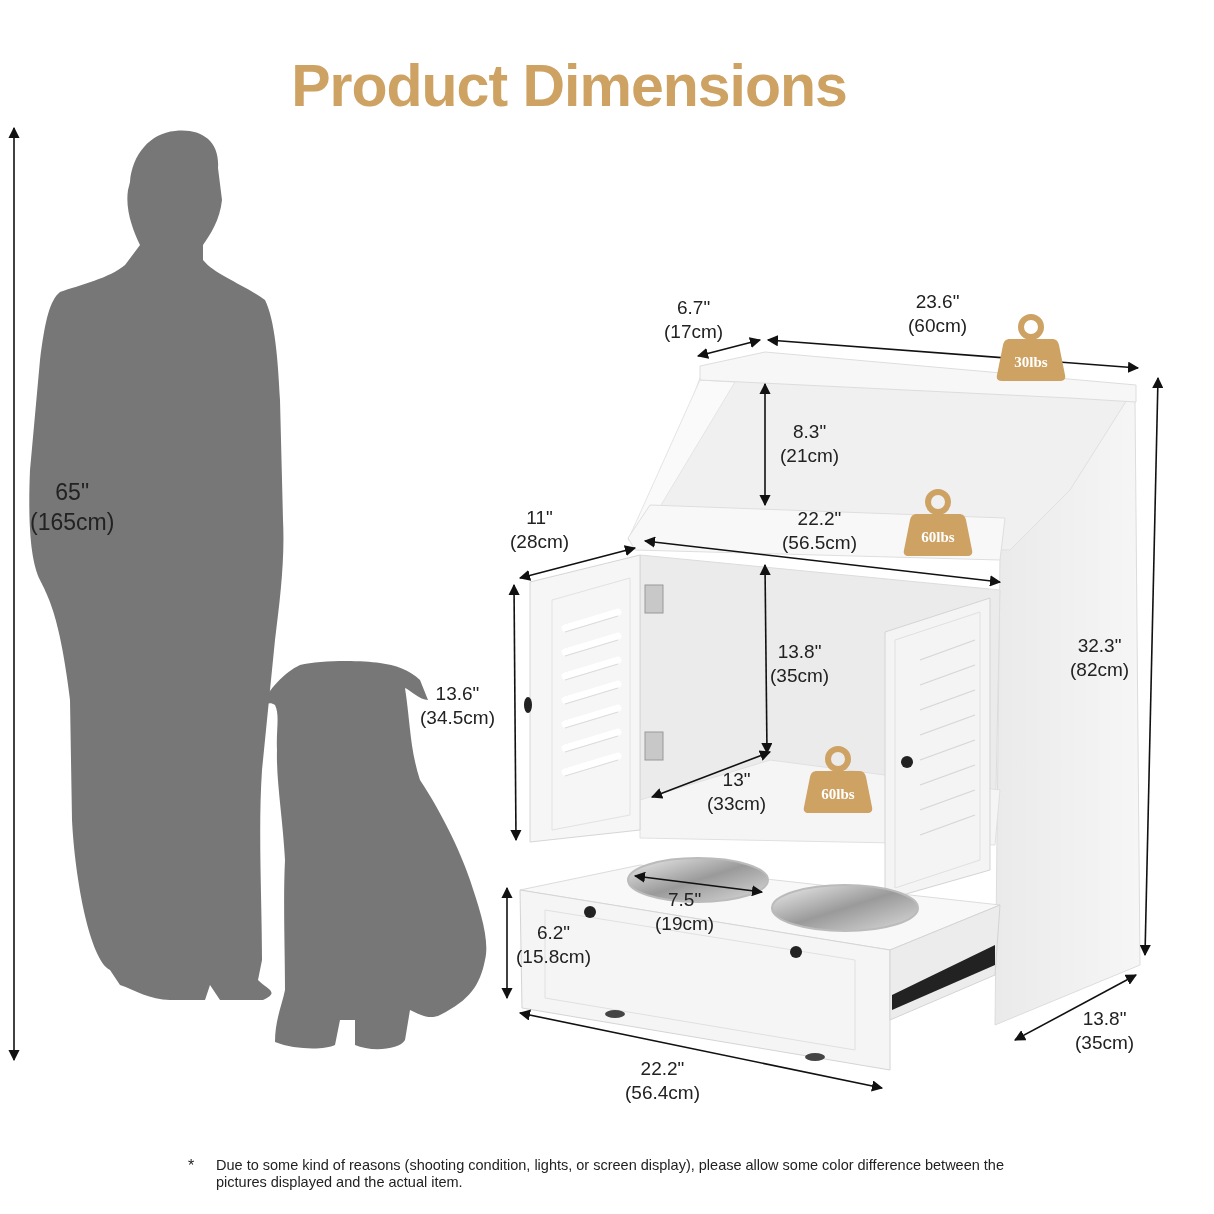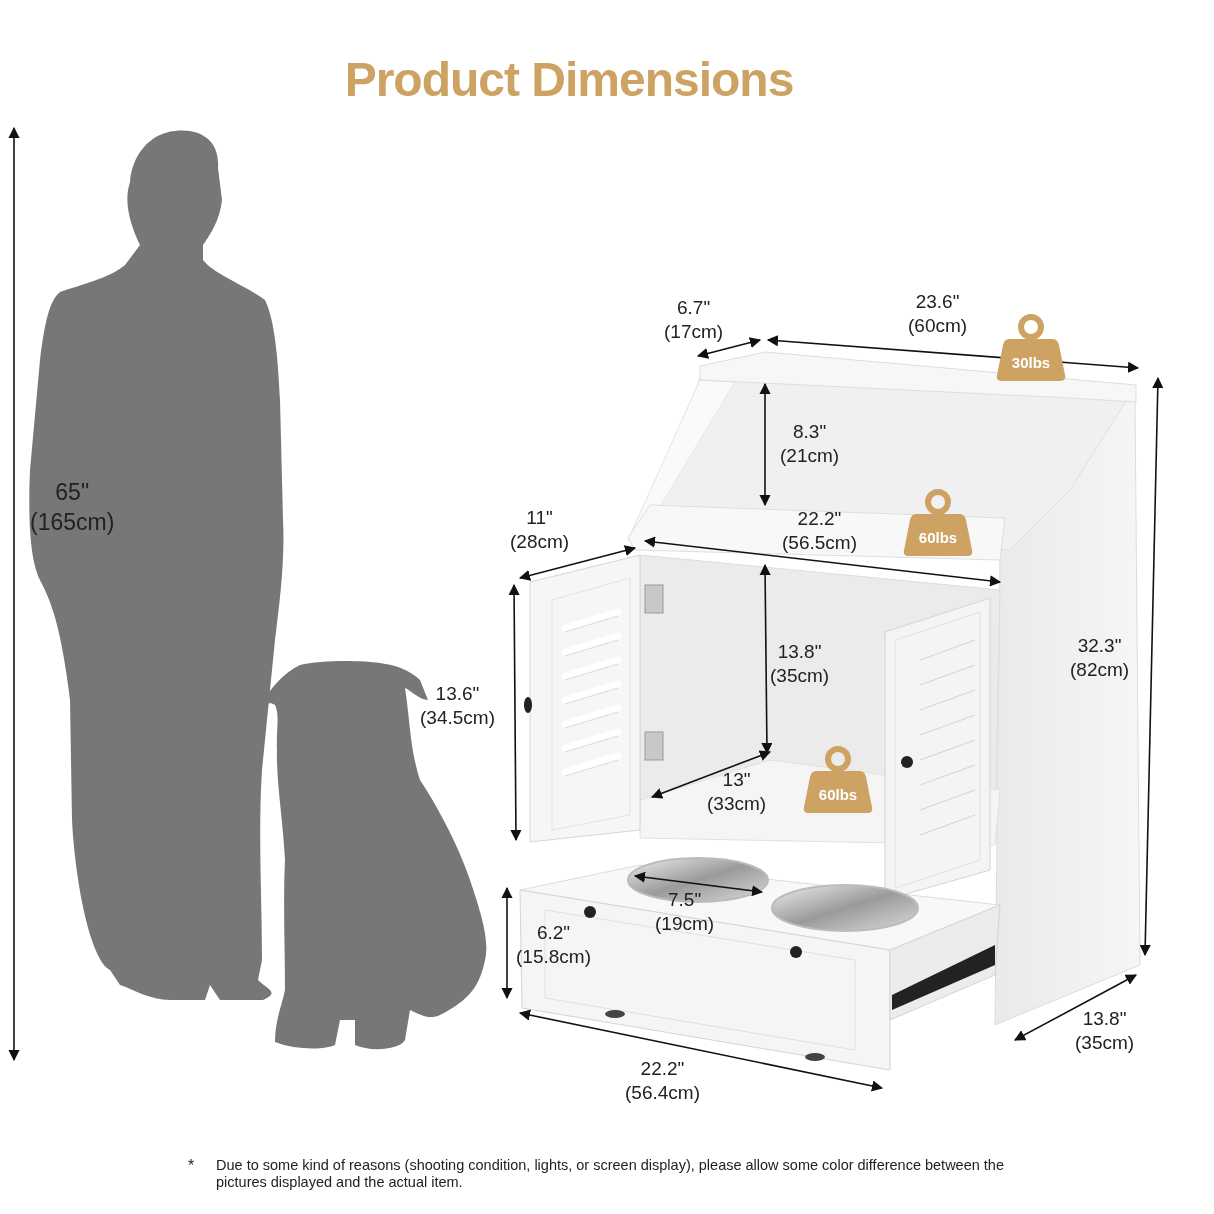--- a/index.html
+++ b/index.html
@@ -1,23 +1,23 @@
 <!DOCTYPE html>
 <html><head>
 <meta charset="utf-8">
 <style>
   html, body { margin:0; padding:0; background:#ffffff; }
   body { width:1214px; height:1214px; position:relative; overflow:hidden; font-family:"Liberation Sans", sans-serif; color:#222; }
-  .title { position:absolute; left:0; width:1138px; top:52px; text-align:center; font-family:"Liberation Sans", sans-serif; font-weight:bold; font-size:48px; color:#cda263; letter-spacing:-1px; }
+  .title { position:absolute; left:0; width:1138px; top:52px; text-align:center; font-family:"Liberation Sans", sans-serif; font-weight:bold; font-size:59px; color:#cda263; letter-spacing:-1px; }
   .lbl { position:absolute; font-family:"Liberation Sans", sans-serif; font-size:19px; line-height:24px; color:#222; text-align:center; white-space:nowrap; }
   .lbl span { display:block; }
   .lbl-big { font-size:23px; line-height:30px; }
   svg.scene { position:absolute; left:0; top:0; }
   .weight { position:absolute; width:70px; height:68px; }
-  .weight .wtxt { position:absolute; left:0; right:0; bottom:10px; text-align:center; color:#fff; font-weight:bold; font-size:15px; font-family:Liberation Sans, sans-serif; }
+  .weight .wtxt { position:absolute; left:0; right:0; bottom:10px; text-align:center; color:#fff; font-weight:bold; font-size:15px; font-family:Liberation Serif, serif; }
   .note { position:absolute; left:188px; top:1157px; width:860px; font-family:"Liberation Sans", sans-serif; font-size:14.5px; line-height:17px; color:#222; }
   .note .star { position:absolute; left:0; top:0; font-size:16px; }
   .note .txt { display:block; margin-left:28px; }
 </style>
 </head>
 <body>
 
 <div class="title">Product Dimensions</div>
 
 <svg class="scene" width="1214" height="1214" viewBox="0 0 1214 1214">

